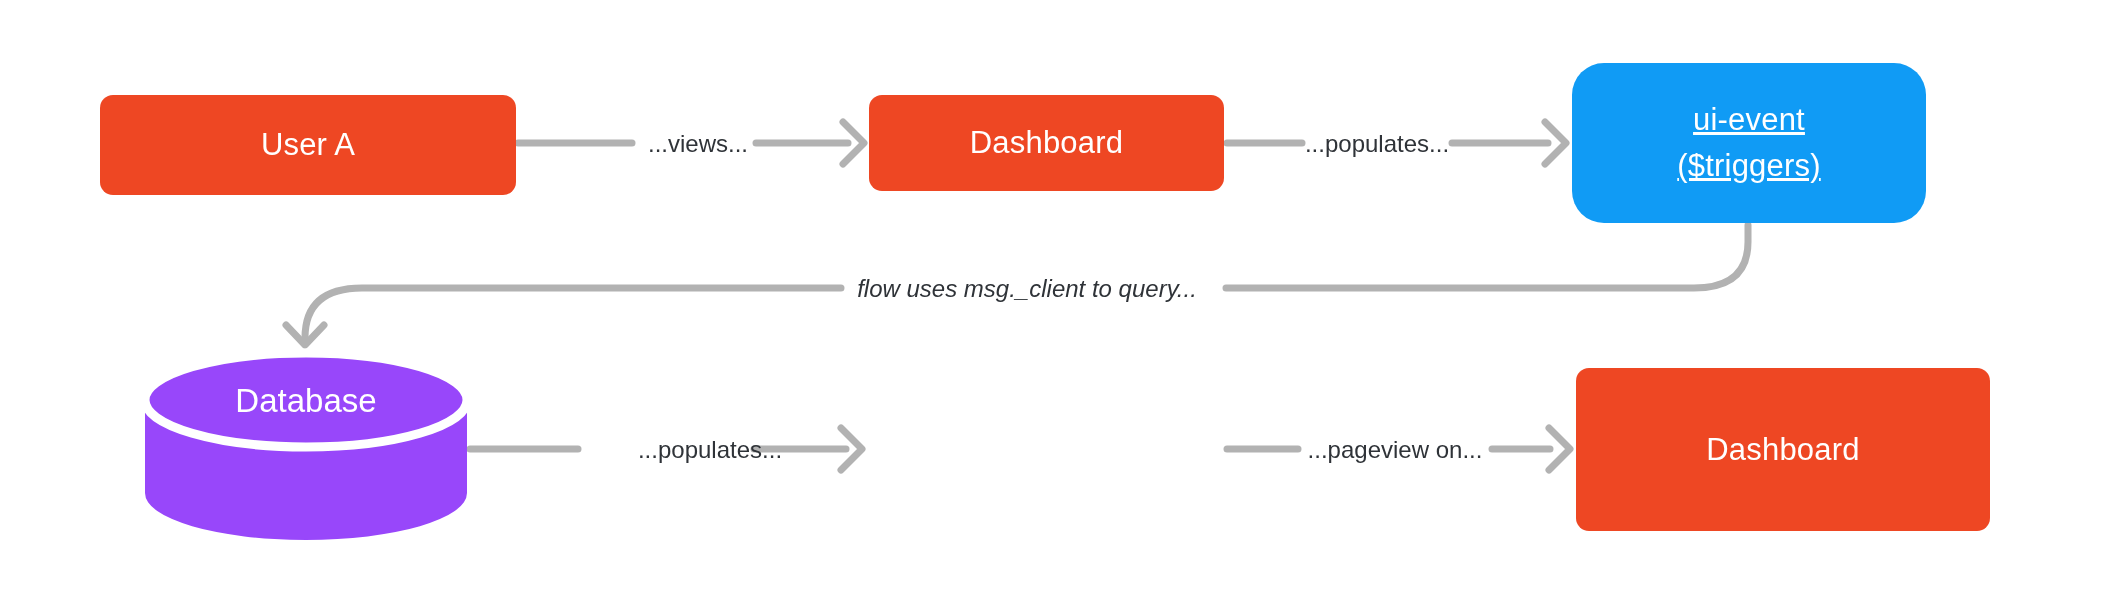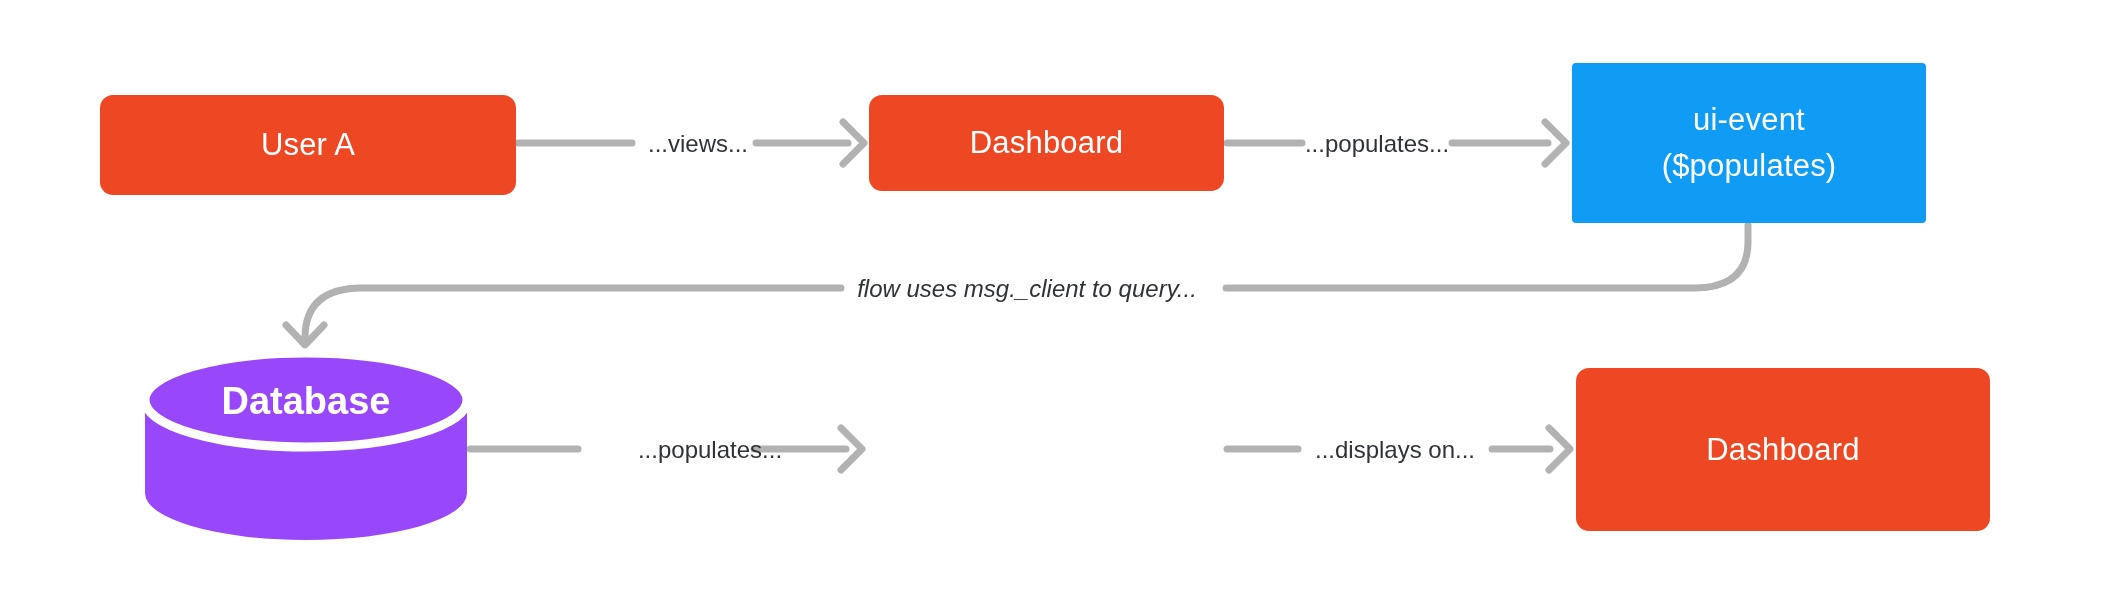--- a/index.html
+++ b/index.html
@@ -28,29 +28,29 @@
   }
   .cyl-body{fill:var(--database-purple,#9847FA);stroke:none;}
   .cyl-top{fill:var(--database-purple,#9847FA);stroke:#FFFFFF;stroke-width:9;}
   .node{
     position:absolute;display:flex;align-items:center;justify-content:center;
     flex-direction:column;color:var(--node-text,#FFFFFF);
     font-size:31px;font-weight:500;letter-spacing:0.2px;text-align:center;
   }
   .node .line{display:block;line-height:46px;}
   .orange{background:var(--node-orange,#EE4723);border-radius:13px;}
-  .blue{background:var(--node-blue,#109BF5);border-radius:4px;}
+  .blue{background:var(--node-blue,#109BF5);border-radius:32px;text-decoration:underline;}
   .edge-label{
     position:absolute;transform:translate(-50%,-50%);
     font-size:24px;font-weight:400;color:var(--edge-label-text,#2F3338);
     white-space:nowrap;
   }
   .db-label{
     position:absolute;transform:translate(-50%,-50%);
-    color:var(--node-text,#FFFFFF);font-size:38px;font-weight:700;white-space:nowrap;
+    color:var(--node-text,#FFFFFF);font-size:33px;font-weight:400;white-space:nowrap;
   }
 </style>
 </head>
 <body>
 
 <div class="canvas">
 
   <svg class="layer" width="2126" height="603" viewBox="0 0 2126 603">
 
     <path class="conn" d="M 518 143 H 632"></path>
@@ -80,33 +80,33 @@
   <div class="node orange" style="left:100px;top:95px;width:416px;height:100px;">
     <span class="line">User A</span>
   </div>
 
   <div class="node orange" style="left:869px;top:95px;width:355px;height:96px;">
     <span class="line">Dashboard</span>
   </div>
 
   <div class="node blue" style="left:1572px;top:63px;width:354px;height:160px;">
     <span class="line">ui-event</span>
-    <span class="line">($populates)</span>
+    <span class="line">($triggers)</span>
   </div>
 
   <div class="db-label" style="left:306px;top:401px;">Database</div>
 
 
   <div class="node orange" style="left:1576px;top:368px;width:414px;height:163px;">
     <span class="line">Dashboard</span>
   </div>
 
   <div class="edge-label" style="left:698px;top:144px;">...views...</div>
 
   <div class="edge-label" style="left:1377px;top:144px;">...populates...</div>
 
   <div class="edge-label" style="left:1027px;top:289px;font-style:italic;">flow uses msg._client to query...</div>
 
   <div class="edge-label" style="left:666px;top:450px;margin-left:44px;">...populates...</div>
 
-  <div class="edge-label" style="left:1395px;top:450px;">...displays on...</div>
+  <div class="edge-label" style="left:1395px;top:450px;">...pageview on...</div>
 
 </div>
 
 </body></html>

